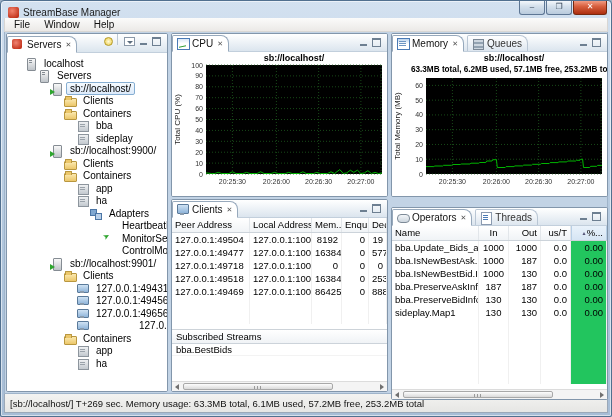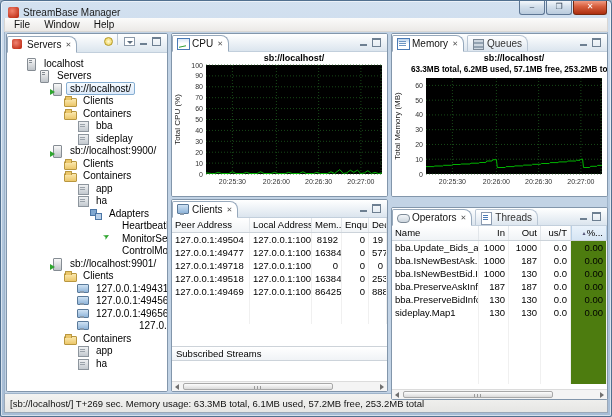--- a/index.html
+++ b/index.html
@@ -72,26 +72,26 @@
   .i-client::after{content:'';position:absolute;left:3px;top:8px;width:4px;height:2px;background:#8a9bac}
   .i-adapters::before{content:'';position:absolute;left:0;top:1px;width:5px;height:5px;background:#7fa7d0;border:1px solid #4a75a5}
   .i-adapters::after{content:'';position:absolute;left:5px;top:5px;width:5px;height:5px;background:#b8cfe8;border:1px solid #4a75a5}
   .i-monitor-arrow::before{content:'➤';position:absolute;left:0;top:-1px;font-size:8px;color:#2ea52e;transform:rotate(-30deg)}
   
   .thead{display:flex;background:linear-gradient(#ffffff,#f0f3f6);border-bottom:1px solid #ccd3da;height:15px;font-size:9.5px;color:#000}
   .hcell{line-height:14px;padding:0 3px;border-right:1px solid #e2e6ea;overflow:hidden;white-space:nowrap}
   .trow{display:flex;height:13px;font-size:9.5px}
   .cell{line-height:13px;padding:0 3px;border-right:1px solid #f0f0f0;overflow:hidden;white-space:nowrap}
   .w-peer{width:78px}.w-local{width:62px;text-align:right}.w-mem{width:30px;text-align:right}.w-enq{width:27px;text-align:right}.w-deq{flex:1;text-align:right}
-  .w-name{flex:1}.w-in{width:30px;text-align:right}.w-out{width:32px;text-align:right}.w-ust{width:30px;text-align:right}.w-pct{width:36px;text-align:right}
+  .w-name{flex:1}.w-in{width:30px;text-align:center}.w-out{width:32px;text-align:right}.w-ust{width:30px;text-align:right}.w-pct{width:36px;text-align:right}
   .sorted{background:linear-gradient(#e9f2fb,#d6e5f4);border-left:1px solid #b7cfe6;border-right:1px solid #b7cfe6}
-  .sortedc{background:#4d7c0f}
+  .sortedc{background:#22c55e}
   .sortmark{font-size:6px;color:#557;vertical-align:top;margin-right:1px}
   
-  .streams{margin-top:22px;border-top:1px solid #cdd3d9;flex:1}
+  .streams{margin-top:5px;border-top:1px solid #cdd3d9;flex:1}
   .streams-h{height:14px;line-height:13px;padding:0 4px;background:linear-gradient(#ffffff,#f0f3f6);border-bottom:1px solid #ccd3da;font-size:9.5px}
   .stream-row{height:12px;line-height:12px;padding:0 4px;font-size:9.5px;border-bottom:1px solid #f3f3f3;white-space:nowrap}
   
   .hscroll{position:absolute;left:0;right:0;bottom:0;height:10px;background:#f4f4f4;border-top:1px solid #dcdcdc;display:flex;align-items:center;padding:0 1px}
   .harrow{width:9px;height:8px;position:relative;flex:0 0 9px}
   .harrow.l::before{content:'';position:absolute;left:2px;top:1px;border-top:3px solid transparent;border-bottom:3px solid transparent;border-right:4px solid #707070}
   .harrow.r::before{content:'';position:absolute;right:2px;top:1px;border-top:3px solid transparent;border-bottom:3px solid transparent;border-left:4px solid #707070}
   .hthumb{height:7px;width:150px;background:linear-gradient(#fdfdfd,#dadada);border:1px solid #a8a8a8;border-radius:2px;margin:0 1px;position:relative}
   .hthumb::after{content:'';position:absolute;left:50%;top:2px;width:7px;height:3px;margin-left:-4px;
                  background:repeating-linear-gradient(90deg,#9a9a9a 0 1px,transparent 1px 3px)}
@@ -415,20 +415,21 @@
               <span class="cell w-peer">&nbsp;</span>
               <span class="cell w-local">&nbsp;</span>
               <span class="cell w-mem">&nbsp;</span>
               <span class="cell w-enq">&nbsp;</span>
               <span class="cell w-deq">&nbsp;</span>
             </div>
           </div>
         <div class="streams">
           <div class="streams-h">Subscribed Streams</div>
           <div id="streams-body">
+              <div class="stream-row">bba.BestBids</div>
             </div>
         </div>
         <div class="hscroll">
           <span class="harrow l"></span>
           <span class="hthumb"></span>
           <span class="htrack"></span>
           <span class="harrow r"></span>
         </div>
       </div>
     </div>

